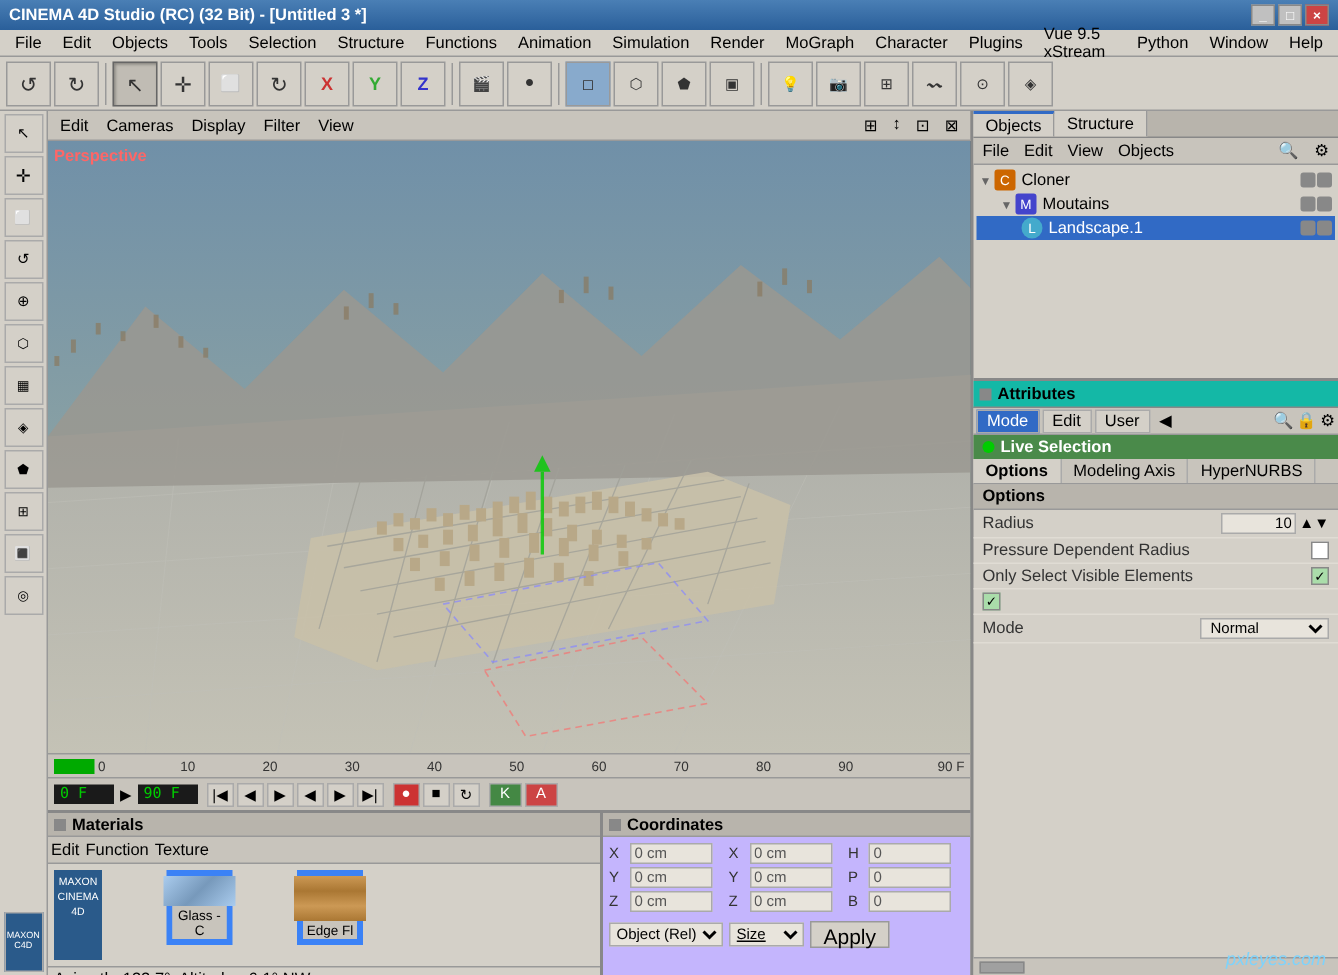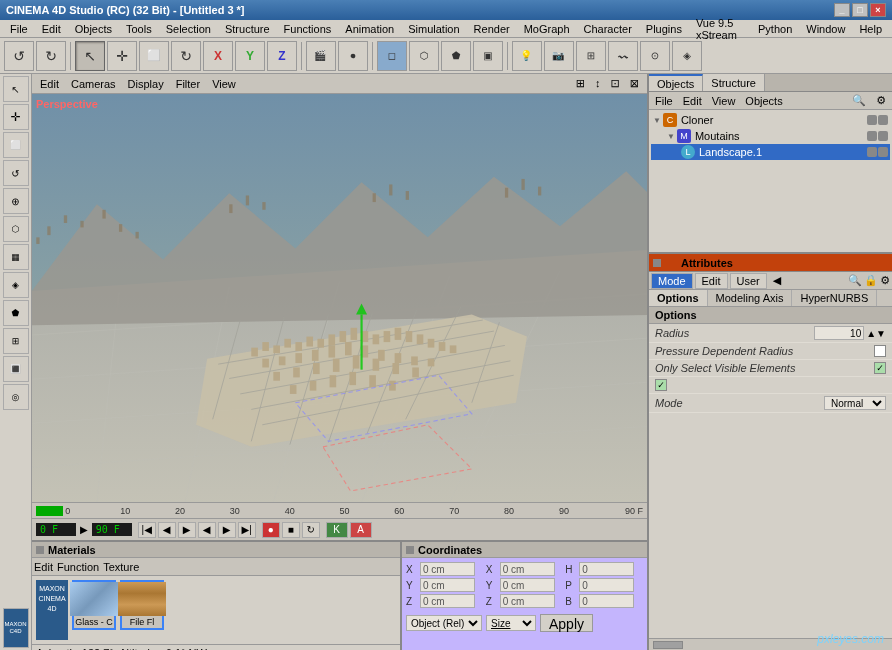--- a/index.html
+++ b/index.html
@@ -204,24 +204,25 @@
       border-bottom: 1px solid #999;
       font-size: 11px;
     }
     .materials-content {
       display: flex;
       padding: 4px;
       gap: 4px;
     }
     .material-thumb {
       width: 44px; height: 50px;
-      border: 2px solid #3b82f6;
+      border: 4px solid #3b82f6;
       display: flex;
       flex-direction: column;
       align-items: center;
+      margin-left: 39px;
     }
     .material-preview {
       width: 48px; height: 36px;
     }
     .material-name {
       font-size: 9px;
       text-align: center;
       width: 100%;
       background: #c8c4bc;
       padding: 1px;
@@ -358,28 +359,28 @@
     .obj-icons-right { margin-left: auto; display: flex; gap: 1px; }
 
     
     .attr-panel {
       flex: 1;
       display: flex;
       flex-direction: column;
     }
     .attr-header {
       height: 18px;
-      background: #c2410c;
+      background: #14b8a6;
       display: flex;
       align-items: center;
       padding: 0 4px;
       font-size: 11px;
       font-weight: bold;
       border-bottom: 1px solid #888;
-      gap: 20px;
+      gap: 4px;
     }
     .attr-mode-bar {
       height: 18px;
       background: #c8c4bc;
       display: flex;
       align-items: center;
       padding: 0 2px;
       gap: 2px;
       border-bottom: 1px solid #999;
       font-size: 11px;
@@ -428,38 +429,38 @@
       font-weight: bold;
       border-bottom: 1px solid #999;
     }
     .attr-row {
       display: flex;
       align-items: center;
       padding: 2px 6px;
       font-size: 11px;
       border-bottom: 1px solid #e0dcd4;
     }
-    .attr-label { flex: 1; color: #333; font-style: italic; }
+    .attr-label { flex: 1; color: #333; }
     .attr-value {
       width: 50px; height: 14px;
       background: #e8e4dc;
       border: 1px solid #aaa;
       font-size: 10px;
       padding: 0 2px;
       text-align: right;
     }
     .attr-checkbox {
       width: 12px; height: 12px;
       border: 1px solid #888;
       background: white;
       display: flex; align-items: center; justify-content: center;
       font-size: 9px;
     }
     .attr-dropdown {
-      width: 62px; height: 14px;
+      width: 86px; height: 14px;
       background: #e8e4dc;
       border: 1px solid #aaa;
       font-size: 10px;
       padding: 0 2px;
     }
 
     
     .scrollbar-h {
       height: 12px;
       background: #c8c4bc;
@@ -785,21 +786,21 @@
         <div class="materials-content">
           <div style="display:flex;flex-direction:column;align-items:center;gap:2px;">
             <div style="width:32px;height:60px;background:#2a5a8a;color:white;font-size:7px;text-align:center;padding:4px 2px;line-height:1.4;">MAXON<br>CINEMA 4D</div>
           </div>
           <div class="material-thumb">
             <div class="material-preview" style="background:linear-gradient(135deg, #aaccee, #7799bb, #aaccee);"></div>
             <div class="material-name">Glass - C</div>
           </div>
           <div class="material-thumb">
             <div class="material-preview" style="background:linear-gradient(to bottom, #cc9955, #aa7733, #cc9955, #aa7733);"></div>
-            <div class="material-name">File Fl</div>
+            <div class="material-name">Edge Fl</div>
           </div>
         </div>
         <div class="status-bar">
           <span>Azimuth: 132.7°, Altitude: -6.1° NW</span>
         </div>
       </div>
 
       <div class="coords-panel">
         <div class="coords-header">
           <span style="width:8px;height:8px;background:#888;display:inline-block;"></span>
@@ -919,20 +920,24 @@
       <div class="attr-mode-bar">
         <button class="attr-mode-btn active">Mode</button>
         <button class="attr-mode-btn">Edit</button>
         <button class="attr-mode-btn">User</button>
         <span style="margin-left:4px;font-size:11px;">◀</span>
         <div style="flex:1;"></div>
         <span style="font-size:11px;cursor:pointer;">🔍</span>
         <span style="font-size:11px;cursor:pointer;">🔒</span>
         <span style="font-size:11px;cursor:pointer;">⚙</span>
       </div>
+      <div class="live-selection-header">
+        <div class="live-dot"></div>
+        <span>Live Selection</span>
+      </div>
       <div class="attr-tabs">
         <div class="attr-tab active">Options</div>
         <div class="attr-tab">Modeling Axis</div>
         <div class="attr-tab">HyperNURBS</div>
       </div>
       <div class="attr-section-header">Options</div>
 
       <div class="attr-row">
         <span class="attr-label">Radius</span>
         <input class="attr-value" value="10" style="">

